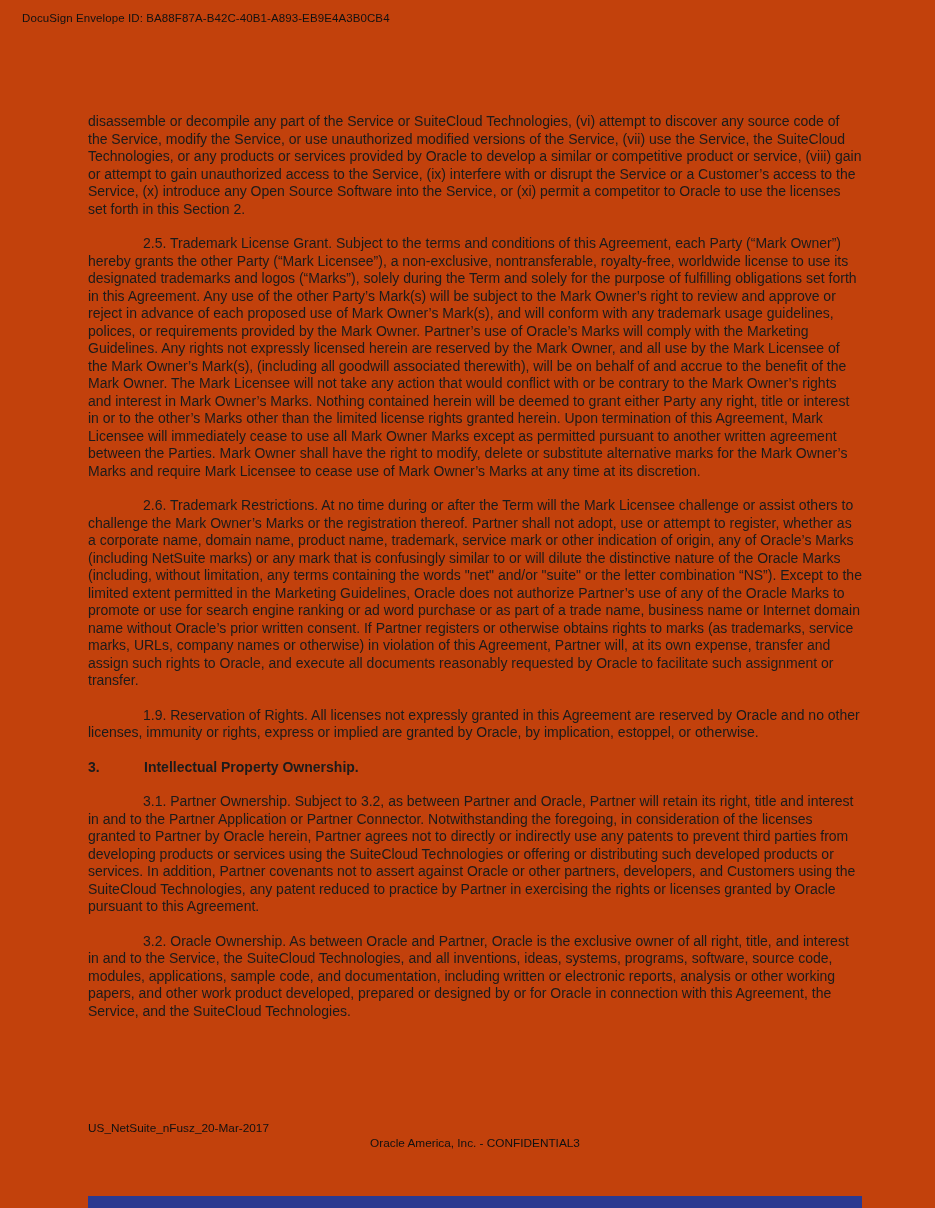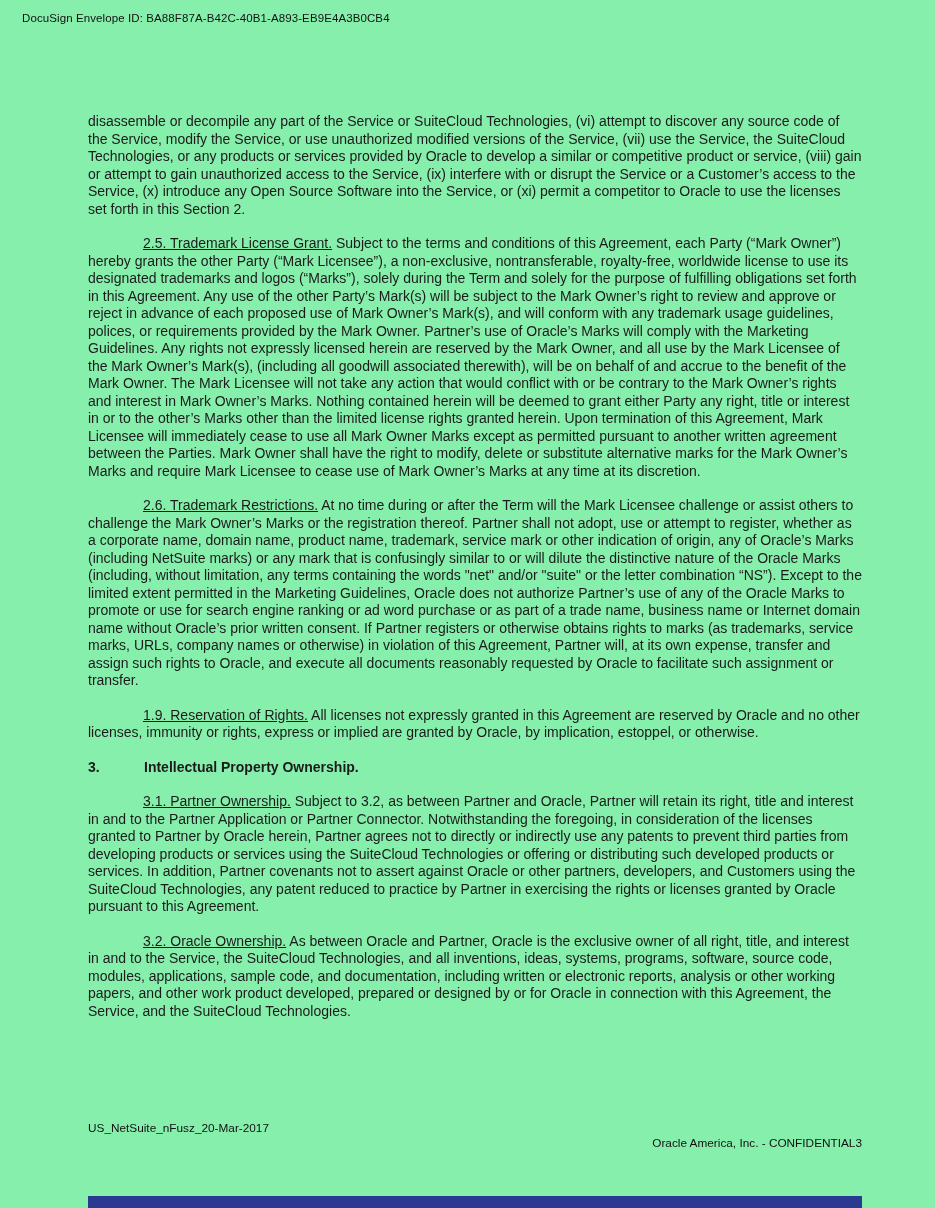--- a/index.html
+++ b/index.html
@@ -4,21 +4,21 @@
 <style>
   html, body {
     margin: 0;
     padding: 0;
     background: #ffffff;
   }
   .page {
     position: relative;
     width: 935px;
     height: 1208px;
-    background: #86efac;
+    background: #c2410c;
     font-family: "Liberation Sans", "DejaVu Sans", sans-serif;
     color: #1b1b1b;
     overflow: hidden;
   }
   .docusign-header {
     position: absolute;
     top: 12px;
     left: 22px;
     font-size: 11.5px;
     color: #111111;
@@ -34,21 +34,20 @@
     color: #1b1b1b;
   }
   .para {
     margin: 0 0 17px 0;
     text-align: left;
   }
   .para.indent {
     text-indent: 55px;
   }
   .section-heading {
-    text-decoration: underline;
   }
   .num-heading {
     margin: 0 0 17px 0;
     font-weight: bold;
     display: flex;
   }
   .num-heading .num {
     width: 56px;
     flex: 0 0 56px;
   }
@@ -56,21 +55,21 @@
     position: absolute;
     top: 1121px;
     left: 88px;
     width: 774px;
     font-size: 11.8px;
     line-height: 14.5px;
     color: #111111;
   }
   .footer-row2 {
     display: flex;
-    justify-content: flex-end;
+    justify-content: center;
   }
   .page-gap-bar {
     position: absolute;
     left: 88px;
     bottom: 0px;
     width: 774px;
     height: 12px;
   }
 </style>
 </head>

